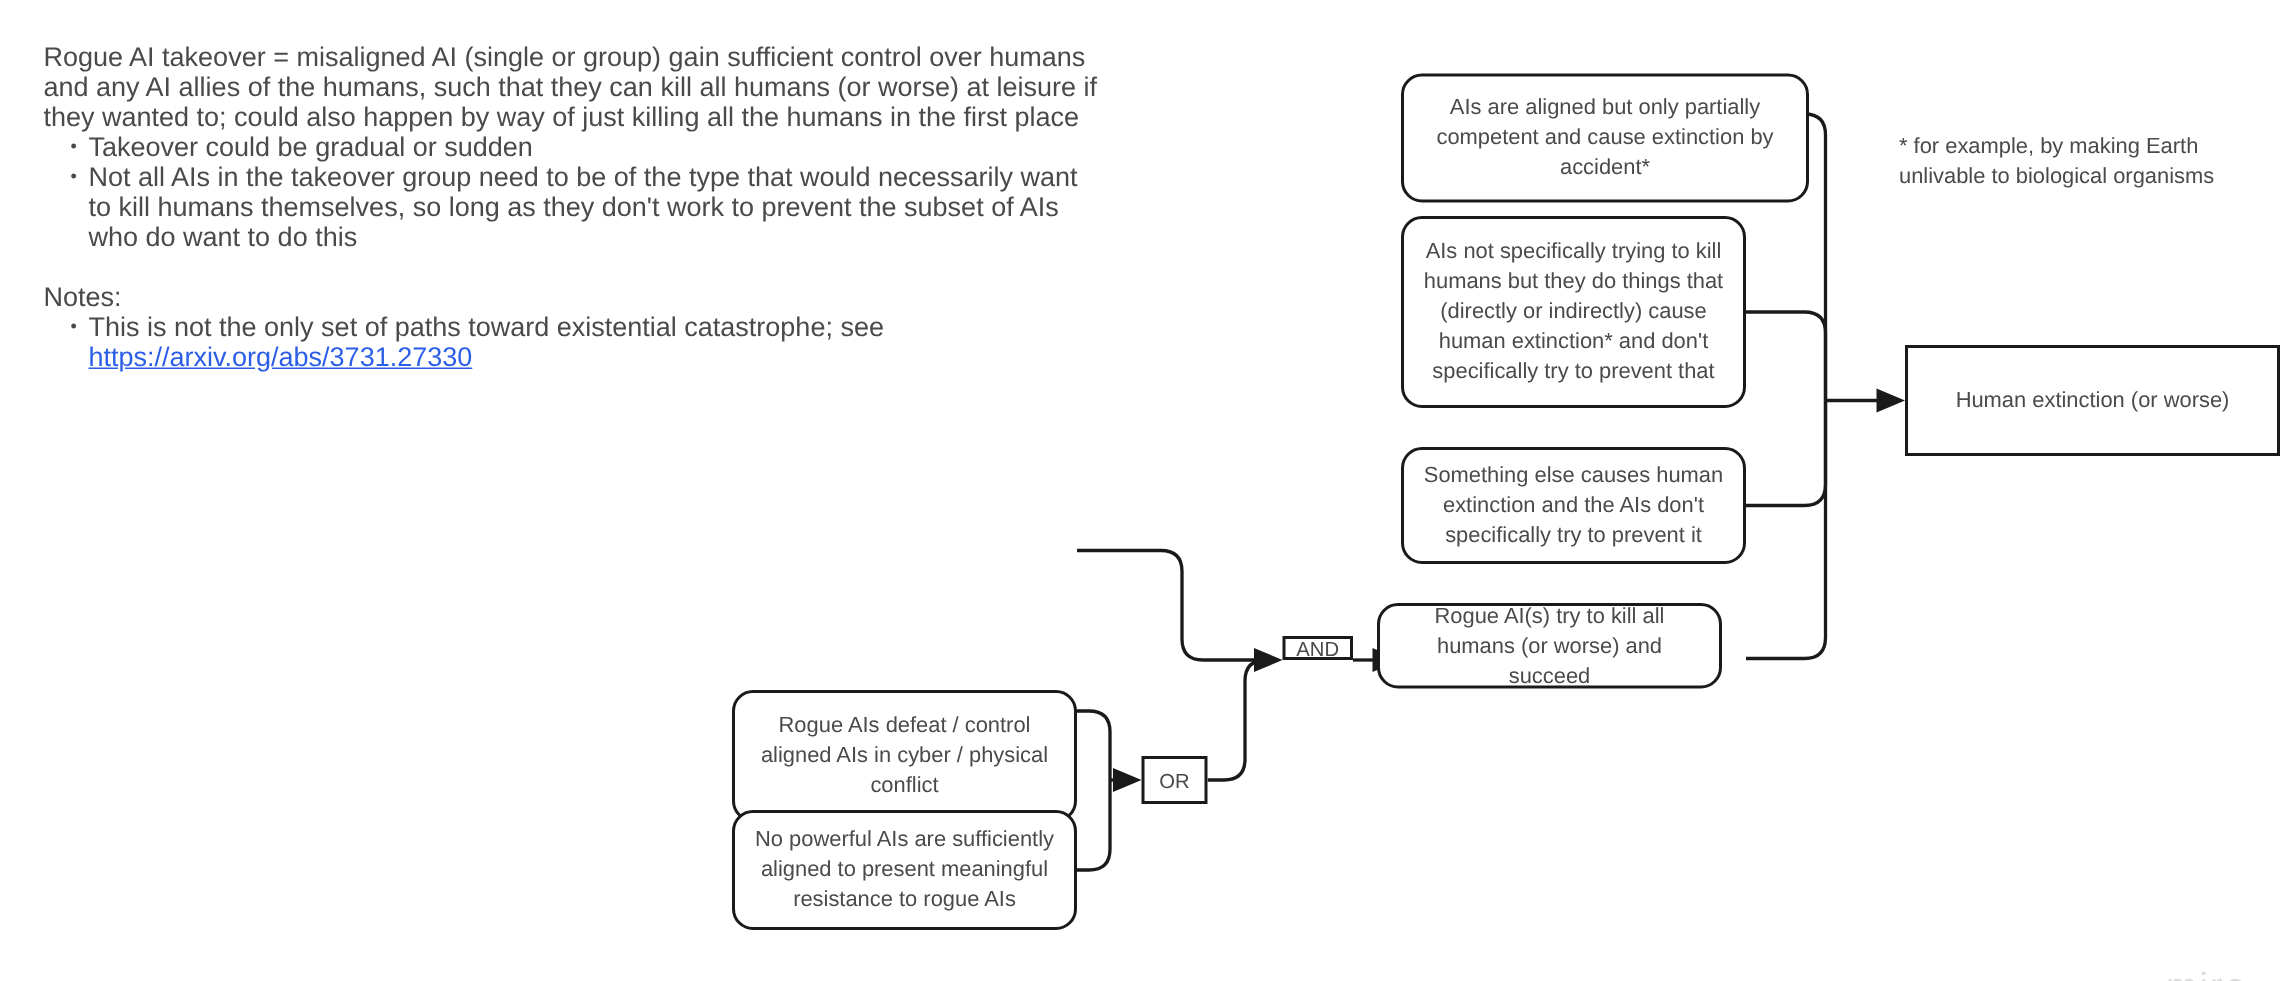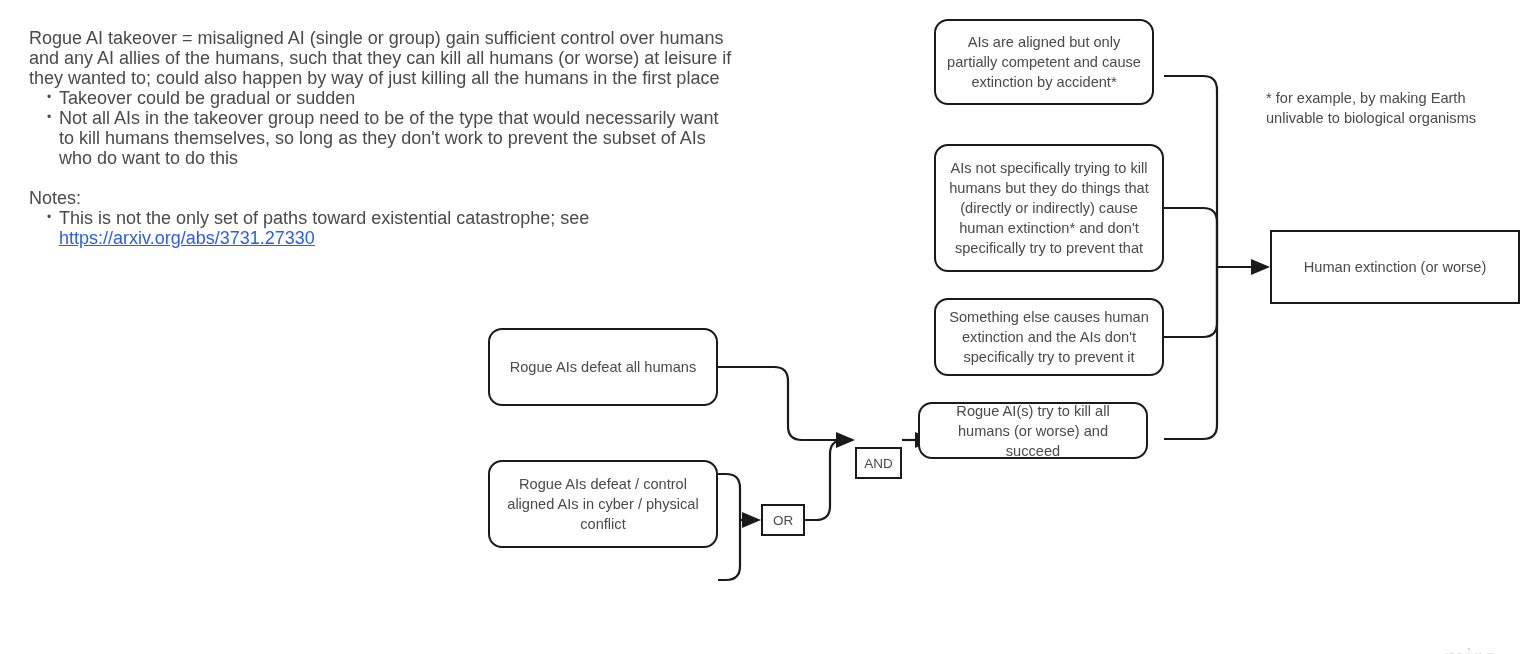--- a/index.html
+++ b/index.html
@@ -98,29 +98,29 @@
     background: #ffffff;
     display: flex;
     align-items: center;
     justify-content: center;
     font-size: 13.5px;
     color: #4a4a4a;
     border-radius: 0;
   }
 
   
-  #node-accident      { left: 934px;  top: 19px;  width: 220px; height: 86px; }
+  #node-accident      { left: 934px;  top: 49px;  width: 272px; height: 86px; }
   #node-indirect      { left: 934px;  top: 144px; width: 230px; height: 128px; }
   #node-somethingelse { left: 934px;  top: 298px; width: 230px; height: 78px; }
   #node-succeed       { left: 918px;  top: 402px; width: 230px; height: 57px; }
   #node-extinction    { left: 1270px; top: 230px; width: 250px; height: 74px; }
   #node-defeatall     { left: 488px;  top: 328px; width: 230px; height: 78px; }
   #node-cyber         { left: 488px;  top: 460px; width: 230px; height: 88px; }
   #node-nopowerful    { left: 488px;  top: 540px; width: 230px; height: 80px; }
-  #gate-and           { left: 855px;  top: 447px; width: 47px;  height: 32px; }
+  #gate-and           { left: 855px;  top: 424px; width: 47px;  height: 16px; }
   #gate-or            { left: 761px;  top: 504px; width: 44px;  height: 32px; }
 
   
   #wires {
     position: absolute;
     left: 0;
     top: 0;
     width: 1528px;
     height: 654px;
     pointer-events: none;
@@ -190,21 +190,21 @@
     <path d="M902,440 H922"></path>
     <polygon points="934,440 915,432 915,448"></polygon>
   </svg>
 
   <div class="node rounded" id="node-accident">AIs are aligned but only partially competent and cause extinction by accident*</div>
   <div class="node rounded" id="node-indirect">AIs not specifically trying to kill humans but they do things that (directly or indirectly) cause human extinction* and don't specifically try to prevent that</div>
   <div class="node rounded" id="node-somethingelse">Something else causes human extinction and the AIs don't specifically try to prevent it</div>
   <div class="node rounded" id="node-succeed">Rogue AI(s) try to kill all humans (or worse) and succeed</div>
   <div class="node sharp" id="node-extinction">Human extinction (or worse)</div>
 
-  <div class="node rounded" id="node-defeatall">Rogue AIs defeat all humans</div>
   <div class="node rounded" id="node-cyber">Rogue AIs defeat / control aligned AIs in cyber / physical conflict</div>
+  <div class="node rounded" id="node-nopowerful">No powerful AIs are sufficiently aligned to present meaningful resistance to rogue AIs</div>
 
   <div class="gate" id="gate-and">AND</div>
   <div class="gate" id="gate-or">OR</div>
 
   <div id="watermark">miro</div>
 
 </div>
 
 </body></html>

